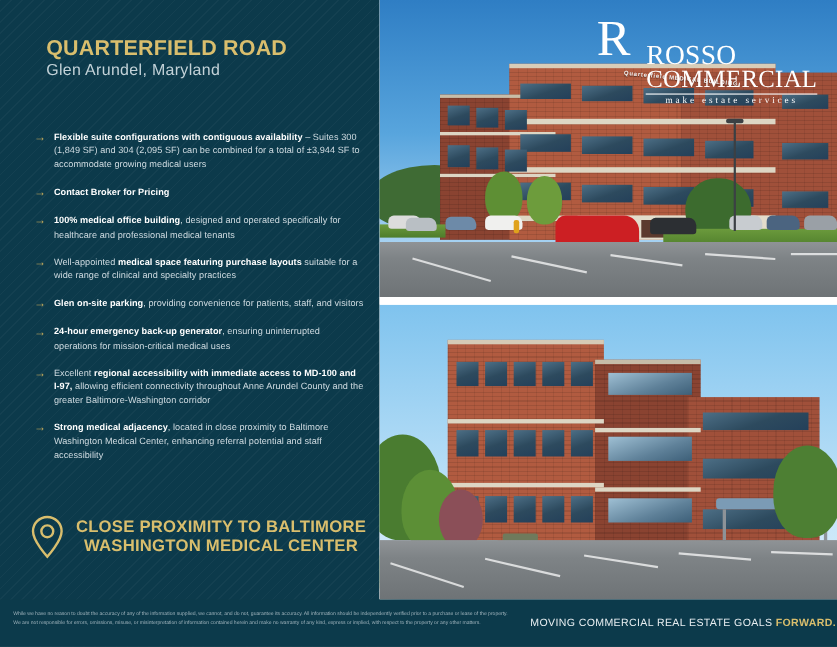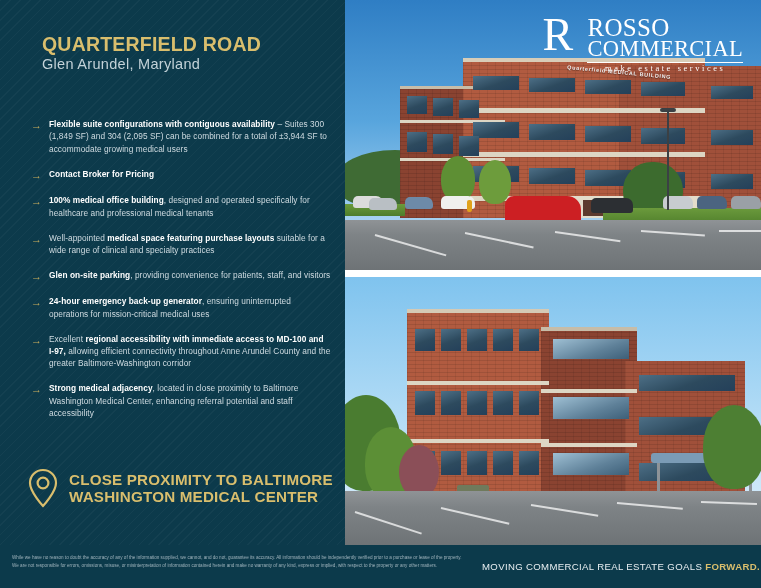--- a/index.html
+++ b/index.html
@@ -60,21 +60,21 @@
   .btext b { color:#ffffff; font-weight:bold; }
 
   
   .callout {
     position:absolute; left:26px; top:467px;
     display:flex; align-items:center;
   }
   .pin { flex:0 0 34px; height:42px; position:relative; margin-right:9px; }
   .callout-text {
     font-size:15.2px; font-weight:bold; color:#d9be6d;
-    line-height:17.5px; letter-spacing:0.2px;
+    line-height:17.5px; letter-spacing:0.2px;text-align:center;
   }
 
   
   .photos { position:absolute; left:345px; top:0; width:416px; height:545px; z-index:2; background:#fff; }
   .photo { position:absolute; left:0; width:416px; overflow:hidden; }
   .photo-top { top:0; height:270px; }
   .photo-bot { top:277px; height:268px; }
   .photo-gap { position:absolute; left:0; top:270px; width:416px; height:7px; background:#ffffff; }
 
   
@@ -114,21 +114,21 @@
   
   .logo { position:absolute; right:18px; top:14px; z-index:6; display:flex; align-items:flex-start; }
   .logo-mark {
     position:relative; width:38px; height:44px; margin-right:7px;
   }
   .logo-r {
     position:absolute; left:0; top:-2px;
     font-family:"Liberation Serif", serif; font-size:46px;
     color:#ffffff; line-height:1; font-weight:400;
   }
-  .logo-words { padding-top:2px; }
+  .logo-words { padding-top:2px;margin-top:23px; }
   .logo-l1, .logo-l2 {
     font-family:"Liberation Serif", serif; color:#ffffff;
     line-height:0.92; letter-spacing:0.3px;
   }
   .logo-l1 { font-size:25px; }
   .logo-l2 { font-size:22.5px; }
   .logo-rule { height:1px; background:#ffffff; margin:2px 0 1.5px 0; }
   .logo-sub {
     font-family:"Liberation Serif", serif; font-size:8.4px; color:#ffffff;
     letter-spacing:2.6px; text-align:center;

